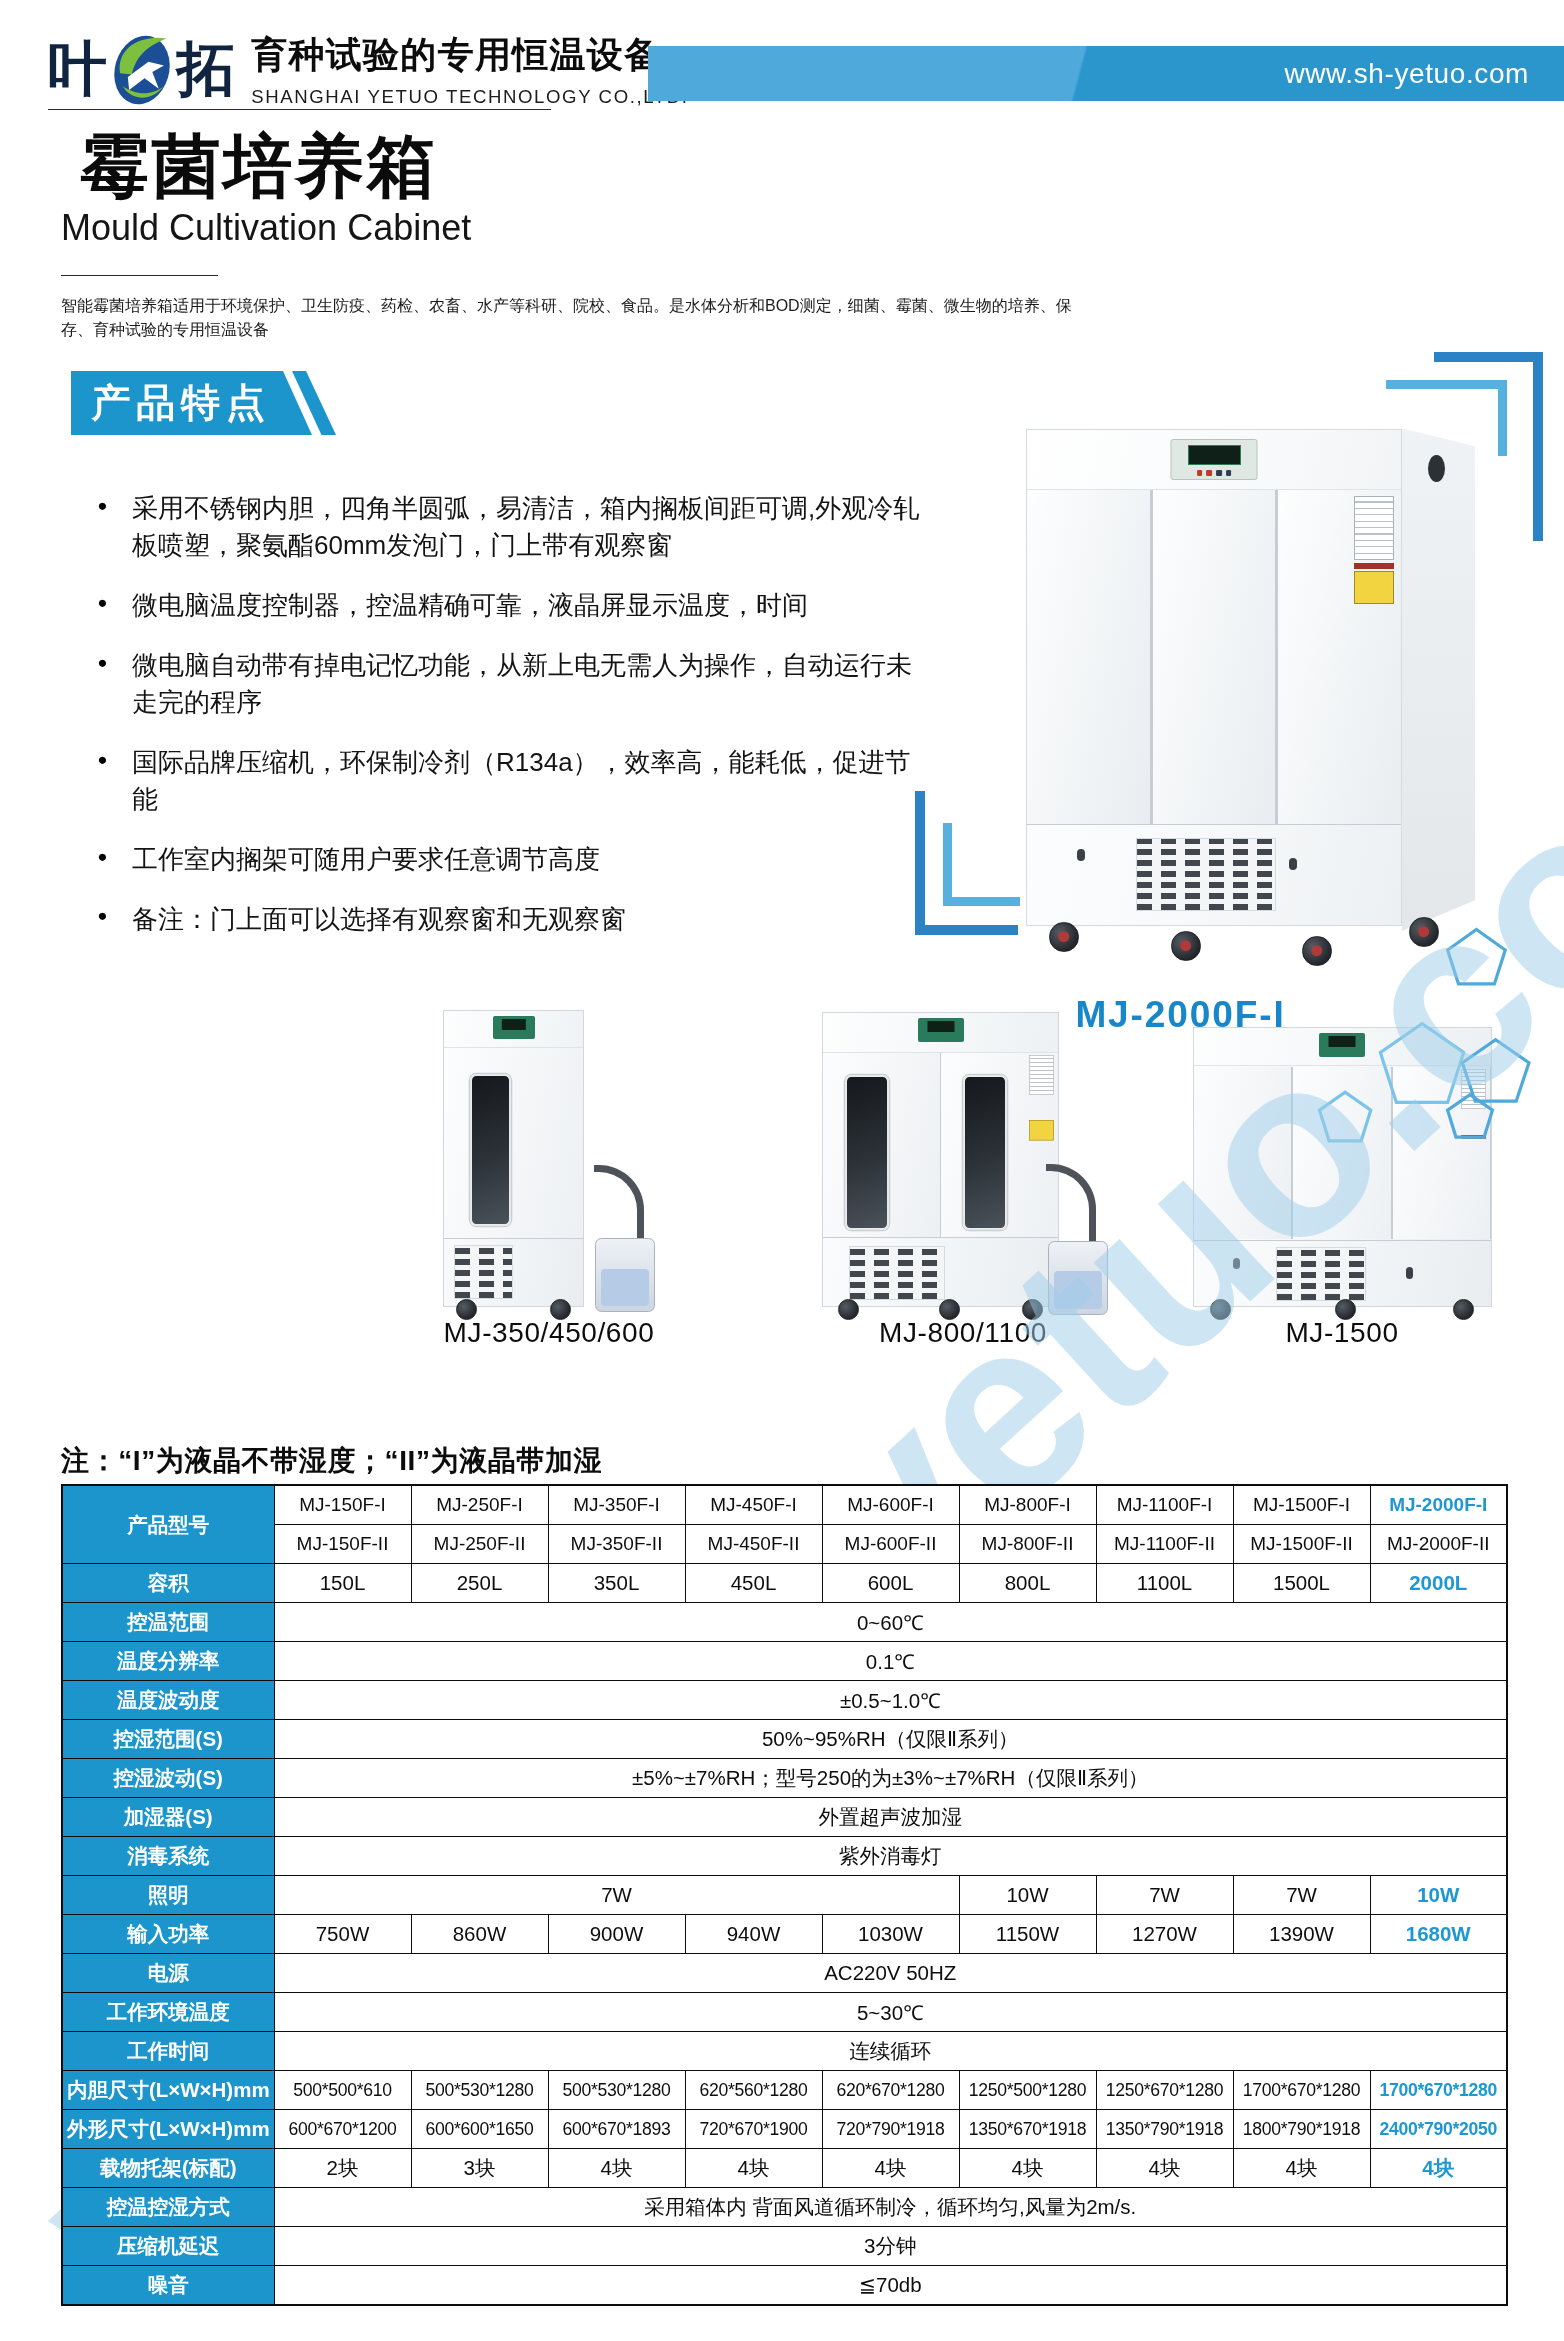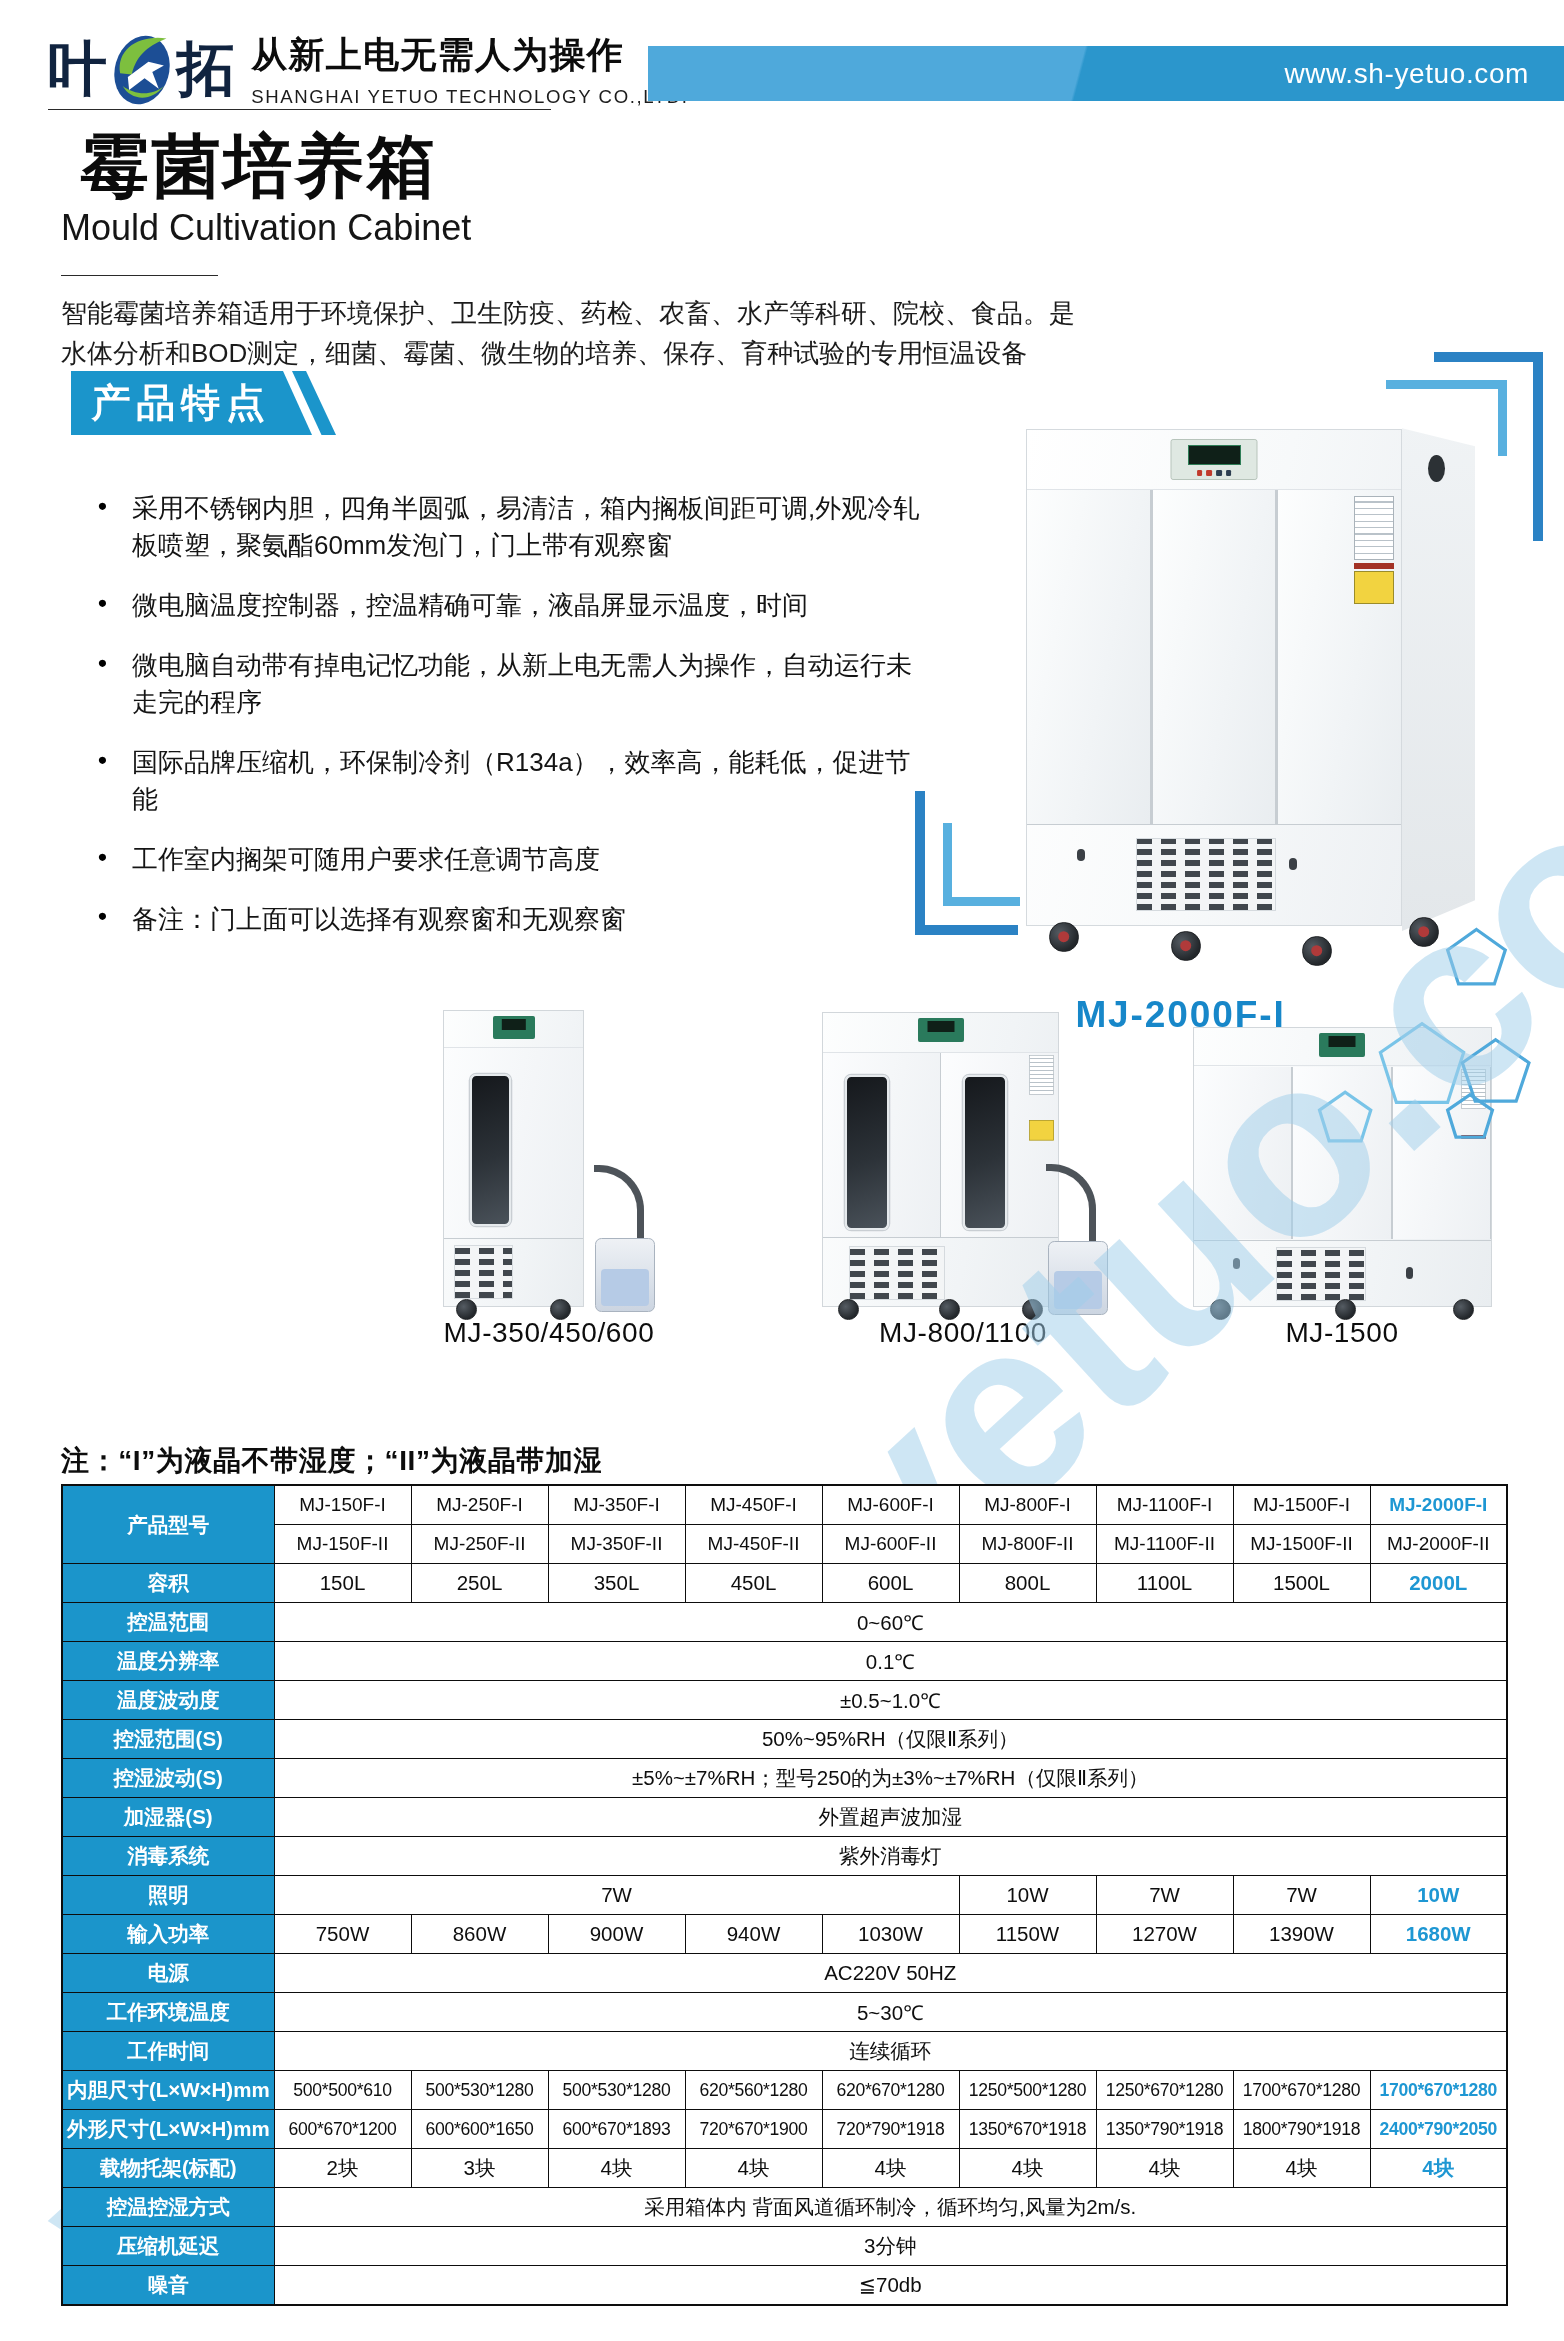--- a/index.html
+++ b/index.html
@@ -15,21 +15,21 @@
   .header-rule{left:48px;top:109px;width:503px;height:1.3px;background:#2a2a2a;}
   .banner{left:648px;top:46px;width:916px;height:55px;
           background:linear-gradient(105deg,#4FA9DB 0%,#4FA9DB 47%,#2B96CC 47.3%,#2B96CC 100%);
           display:flex;align-items:center;justify-content:flex-end;}
   .banner span{color:#fff;font-size:28px;padding-right:35px;letter-spacing:0.6px;}
 
   
   .title-cn{left:59px;top:121px;font-size:69px;font-weight:800;color:#0b0b0b;letter-spacing:2.6px;margin-left:21px;}
   .title-en{left:61px;top:207px;font-size:36px;color:#151515;}
   .title-rule{left:61px;top:275px;width:157px;height:1.3px;background:#2a2a2a;}
-  .intro{left:61px;top:294px;width:1017px;font-size:26px;line-height:1.52;color:#1b1b1b;}
+  .intro{left:61px;top:294px;width:1017px;font-size:16px;line-height:1.52;color:#1b1b1b;}
 
   
   .badge{height:64px;z-index:6;}
   .badge .main{position:absolute;left:0;top:0;width:244px;height:64px;background:var(--accent);
                clip-path:polygon(0 0,212px 0,241px 100%,0 100%);}
   .badge .stripe{position:absolute;left:221px;top:0;width:46px;height:64px;background:var(--accent);
                clip-path:polygon(0 0,14px 0,44px 100%,29.5px 100%);}
   .badge .txt{position:absolute;left:20.5px;top:0;line-height:64px;color:#fff;font-size:39px;
               font-weight:700;letter-spacing:5.8px;white-space:nowrap;}
 
@@ -136,21 +136,21 @@
   <div class="abs" style="left:48px;top:31px;display:flex;align-items:center;">
     <span class="logo-char">叶</span>
     <svg class="logo-icon" viewBox="0 0 96 118">
       <ellipse cx="48" cy="59" rx="42" ry="54" fill="#1C4E95" transform="rotate(16 48 59)"></ellipse>
       <path d="M14,64 C8,26 44,4 86,10 C62,20 40,32 32,66 Z" fill="#7DBF3E"></path>
       <path d="M18,84 C36,98 64,100 82,84 C62,110 30,106 18,84 Z" fill="#7DBF3E"></path>
       <path d="M26,70 L58,46 L82,52 L64,62 L74,88 L52,72 L28,90 Z" fill="#FFFFFF"></path>
     </svg>
     <span class="logo-char">拓</span>
     <div style="margin-left:15.4px;">
-      <div class="company-cn">从新上电无需人为操作</div>
+      <div class="company-cn">育种试验的专用恒温设备</div>
       <div class="company-en">SHANGHAI YETUO TECHNOLOGY CO.,LTD.</div>
     </div>
   </div>
   <div class="abs header-rule"></div>
   <div class="abs banner">
     <span>www.sh-yetuo.com</span>
   </div>
 
   <div class="abs title-cn">霉菌培养箱</div>
   <div class="abs title-en">Mould Cultivation Cabinet</div>

